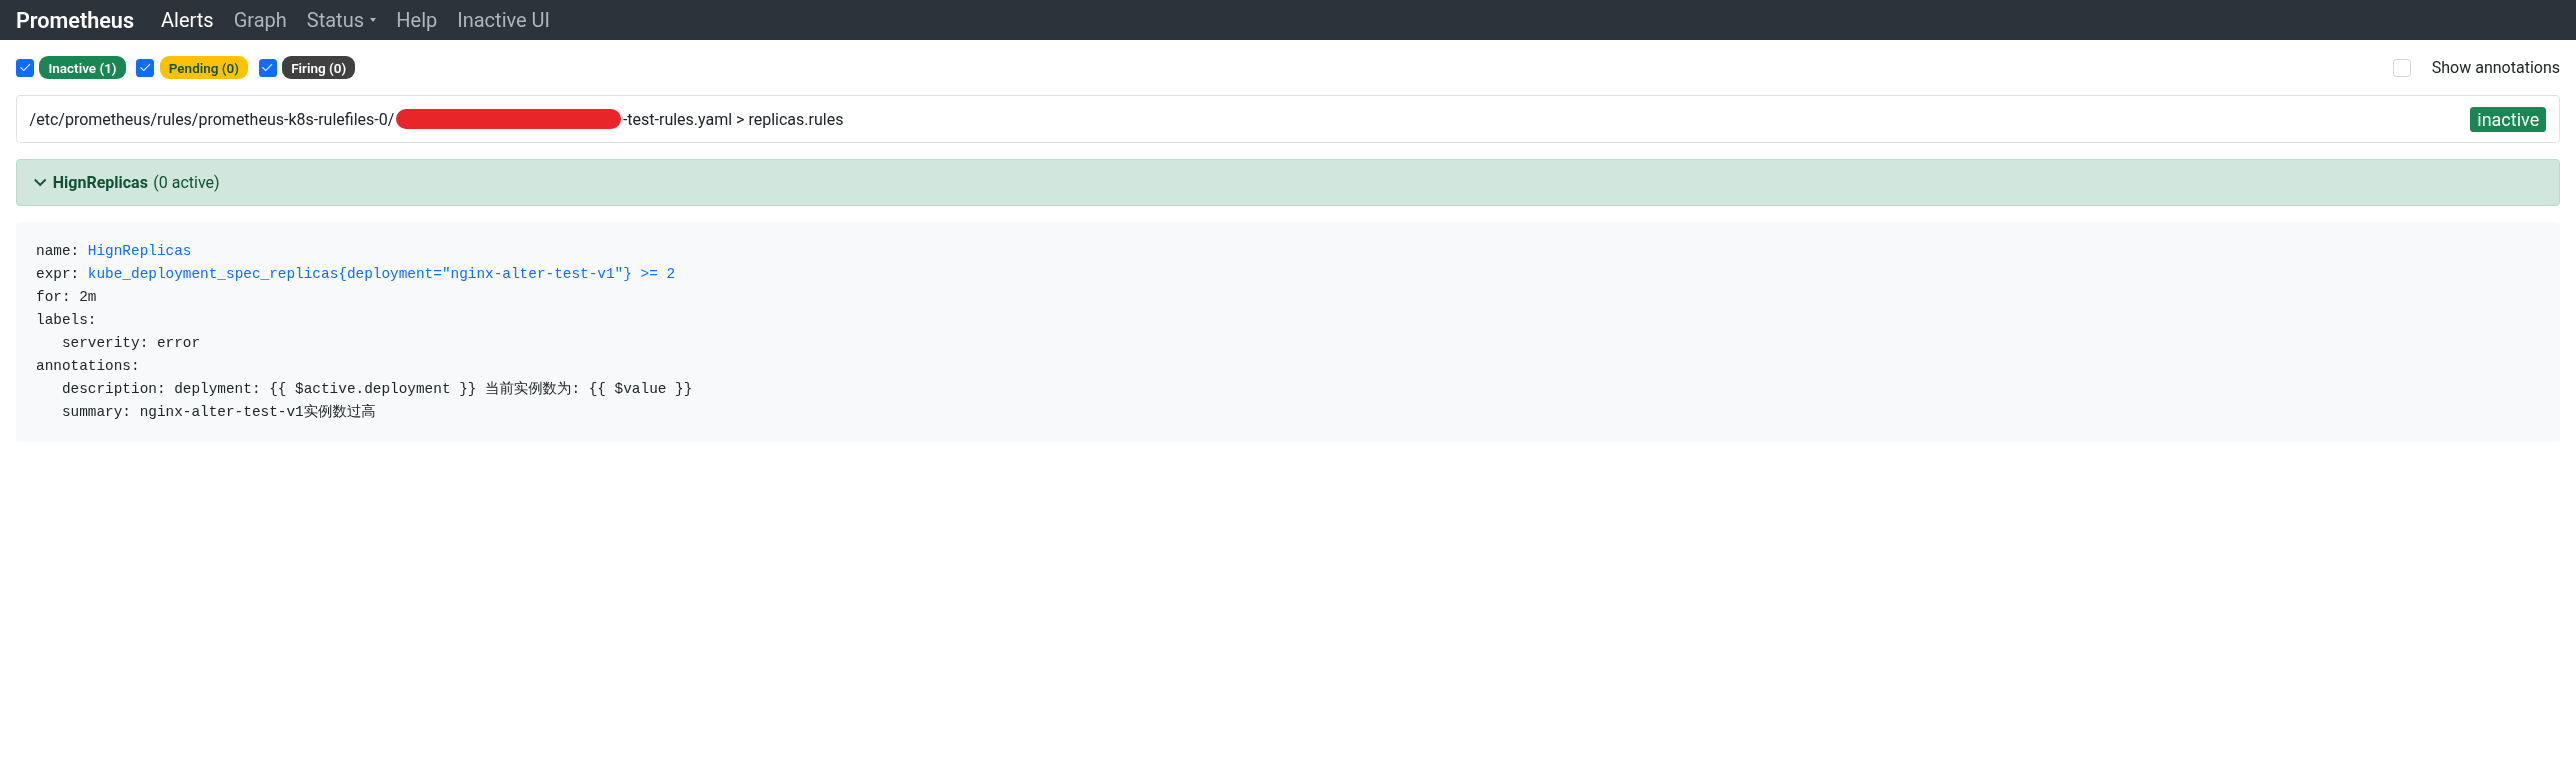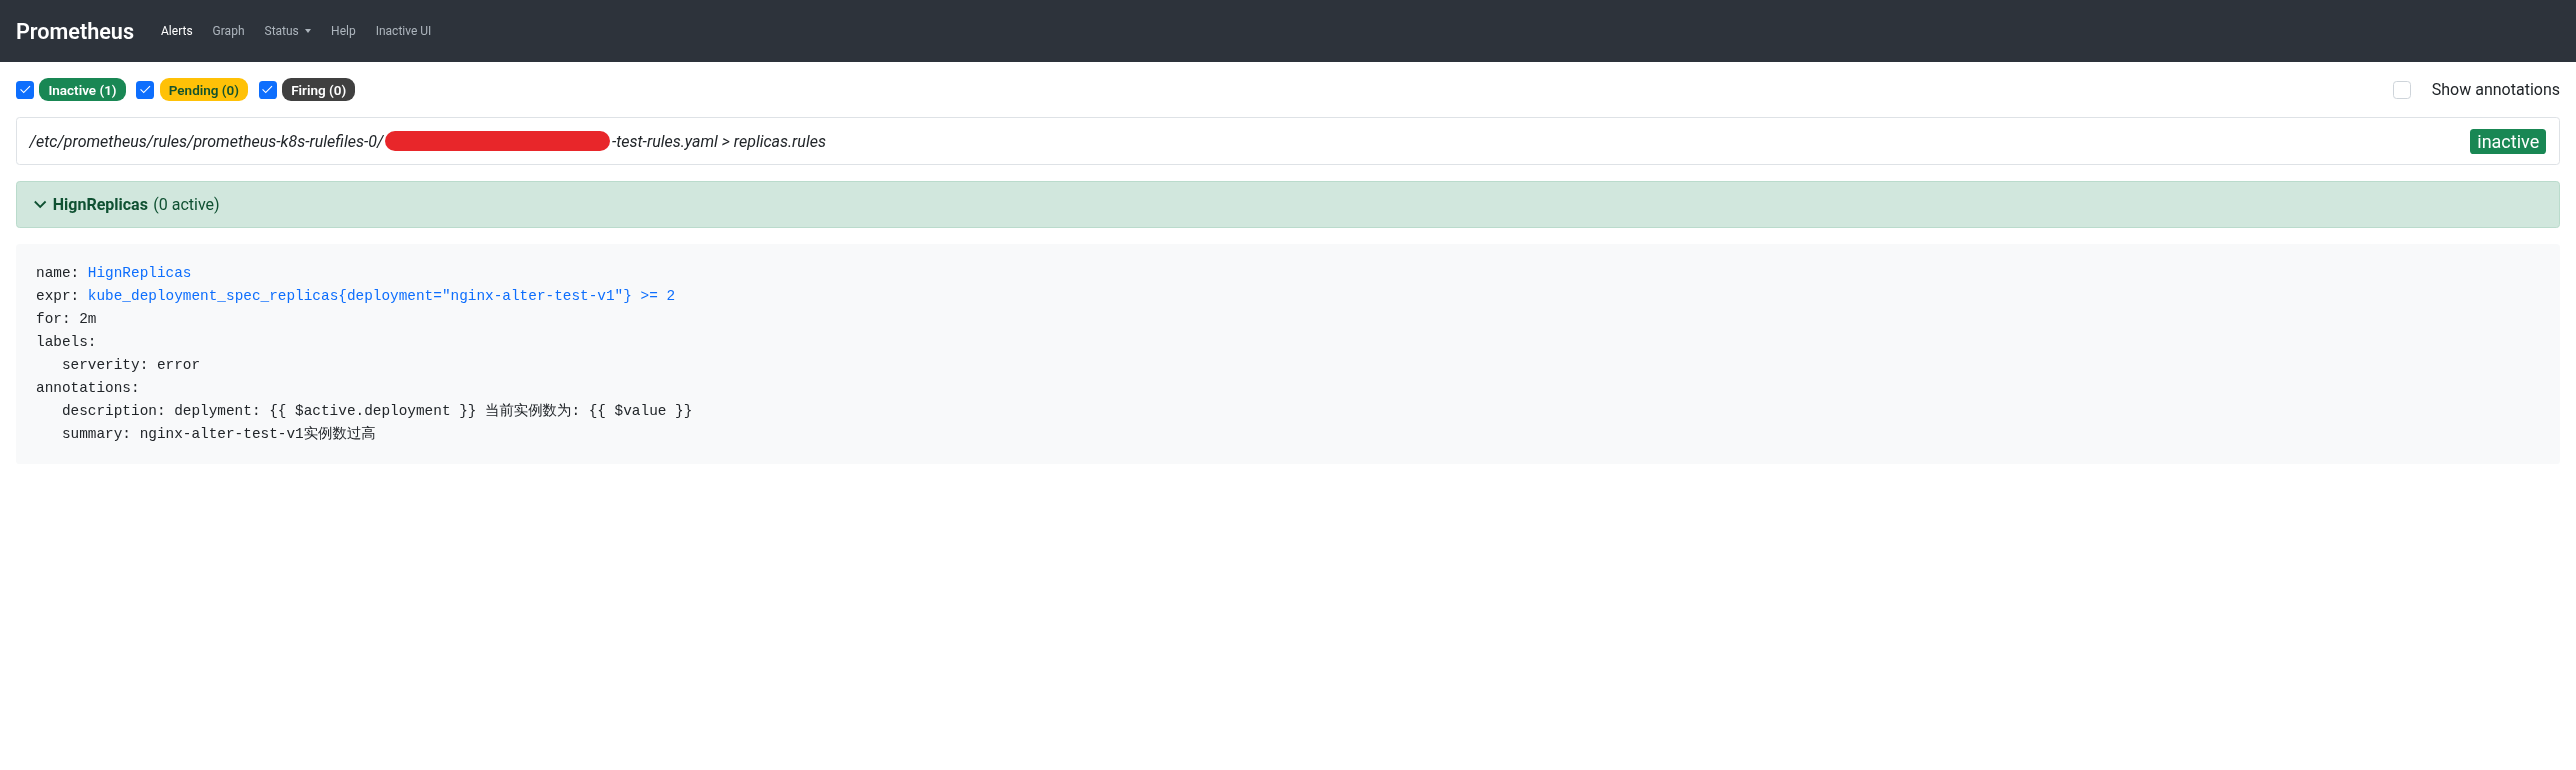--- a/index.html
+++ b/index.html
@@ -10,31 +10,31 @@
     body {
       font-family: -apple-system, BlinkMacSystemFont, "Segoe UI", Roboto, "Helvetica Neue", Arial, sans-serif;
       background: #fff;
       color: #212529;
     }
     .navbar {
       background: #2d333b;
       display: flex;
       align-items: center;
       padding: 0 16px;
-      height: 62px;
+      height: 40px;
     }
     .brand {
       color: #fff;
       font-size: 21.6px;
       font-weight: 600;
       margin-right: 27px;
     }
     .nav-item {
       color: #adb5bd;
-      font-size: 12px;
+      font-size: 20px;
       margin-right: 20px;
       cursor: pointer;
       display: flex;
       align-items: center;
       gap: 3.6px;
     }
     .nav-item.active {
       color: #fff;
     }
     .nav-caret {
@@ -112,21 +112,20 @@
       justify-content: space-between;
       margin-bottom: 16px;
       background: #fff;
     }
     .rule-file-path {
       font-size: 16px;
       color: #212529;
       display: flex;
       align-items: center;
       gap: 0;
-      font-style: italic;
     }
     .redaction {
       display: inline-block;
       width: 225px;
       height: 20px;
       background: #e8262a;
       border-radius: 10.8px;
       margin: 0 1.8px;
       vertical-align: middle;
     }

